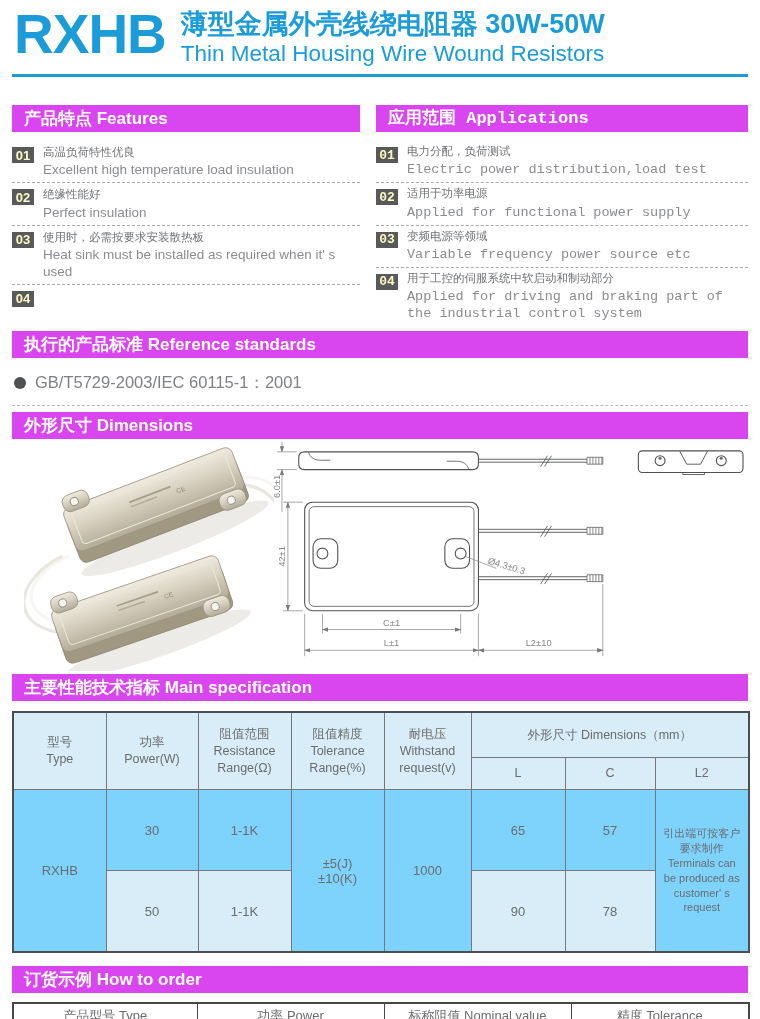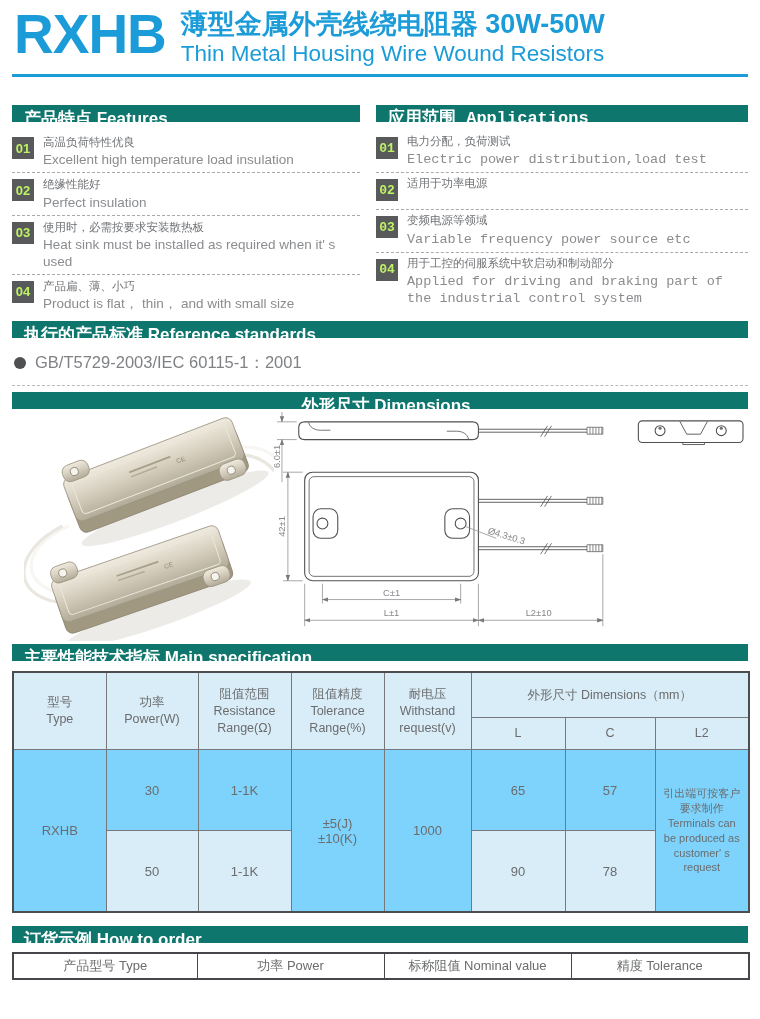--- a/index.html
+++ b/index.html
@@ -12,49 +12,49 @@
   
   .hd { display:flex; align-items:flex-start; padding:8px 12px 0 14px; }
   .hd-model { color:#1b9cd8; font-size:55px; font-weight:bold; line-height:0.98; letter-spacing:-1px; }
   .hd-titles { margin-left:15px; padding-top:1px; }
   .hd-cn { color:#1b9cd8; font-size:27px; font-weight:bold; line-height:1.15; }
   .hd-en { color:#1b9cd8; font-size:22.5px; font-weight:normal; margin-top:1px; }
   .hd-rule { height:3px; background:#1b9cd8; margin:7px 12px 0 12px; }
 
   
   .bar {
-    background:#0f766e; color:#fff; font-weight:bold; font-size:17px;
-    height:17px; line-height:27px; padding-left:12px;
+    background:#d946ef; color:#fff; font-weight:bold; font-size:17px;
+    height:27px; line-height:27px; padding-left:12px;
     white-space:nowrap; overflow:hidden;
   }
   .bar.full { margin:0 12px; }
 
   
   .two-col { display:flex; gap:16px; margin:28px 12px 0 12px; }
   .col-feat { width:348px; flex:none; }
   .col-apps { flex:1;font-family:Liberation Mono, monospace; }
   .items { margin-top:9px; }
   .item { display:flex; gap:9px; align-items:flex-start; padding:3px 0 3px 0;
           border-bottom:1px dashed #a8aaad; min-height:37px; }
   .item:last-child { border-bottom:none; }
-  .badge { width:22px; height:22px; background:#58595b; color:#bef264; flex:none;
+  .badge { width:22px; height:16px; background:#58595b; color:#fef9c3; flex:none;
            font-size:13px; font-weight:bold; display:inline-flex;
            align-items:center; justify-content:center; margin-top:3px; }
   .item .cn { display:block; font-size:11.5px; color:#6f7174; line-height:1.25; padding-top:1px; }
   .item .en { display:block; font-size:13.5px; color:#8a8c8f; line-height:1.25; margin-top:3px; }
 
   
   .std-wrap { margin-top:5px; }
   .std-line { display:flex; align-items:center; gap:9px; margin:14px 14px 0 14px;
               font-size:16.5px; color:#7f8184; }
   .dot { width:12px; height:12px; border-radius:50%; background:#4f5052; flex:none; }
   .dashed-sep { border-top:1px dashed #b7b9bb; margin:11px 12px 0 12px; }
 
   
-  .dims-wrap { margin-top:6px;text-align:center; }
+  .dims-wrap { margin-top:6px; }
   .dim-row { display:flex; margin:0 12px; align-items:flex-start; }
   .photos { width:250px; height:232px; flex:none; margin-left:12px; }
   .drawing { width:474px; height:232px; flex:none; }
   svg text { font-family:"Liberation Sans","DejaVu Sans",sans-serif; }
 
   
   .spec-wrap { margin-top:3px; }
   table { border-collapse:collapse; table-layout:fixed; }
   .spec-table { width:736px; margin:10px 12px 0 12px; text-align:center;
                 color:#6b6c6e; border:2px solid #4c4d4f; }
@@ -110,42 +110,39 @@
   <div class="item">
     <span class="badge">03</span>
     <span class="txt">
       <span class="cn">使用时，必需按要求安装散热板</span>
       <span class="en">Heat sink must be installed as required when it' s used</span>
     </span>
   </div>
 
   <div class="item">
     <span class="badge">04</span>
-    <span class="txt">
-      <span class="cn">产品扁、薄、小巧</span>
-      <span class="en">Product is flat， thin， and with small size</span>
-    </span>
   </div>
 </div>
     </section>
     <section class="col-apps">
       <div class="bar">应用范围 Applications</div>
       <div class="items" id="applications-items">
   <div class="item">
     <span class="badge">01</span>
     <span class="txt">
       <span class="cn">电力分配，负荷测试</span>
       <span class="en">Electric power distribution,load test</span>
     </span>
   </div>
 
   <div class="item">
     <span class="badge">02</span>
     <span class="txt">
       <span class="cn">适用于功率电源</span>
+      <span class="en">Applied  for functional power supply</span>
     </span>
   </div>
 
   <div class="item">
     <span class="badge">03</span>
     <span class="txt">
       <span class="cn">变频电源等领域</span>
       <span class="en">Variable frequency power source etc</span>
     </span>
   </div>

